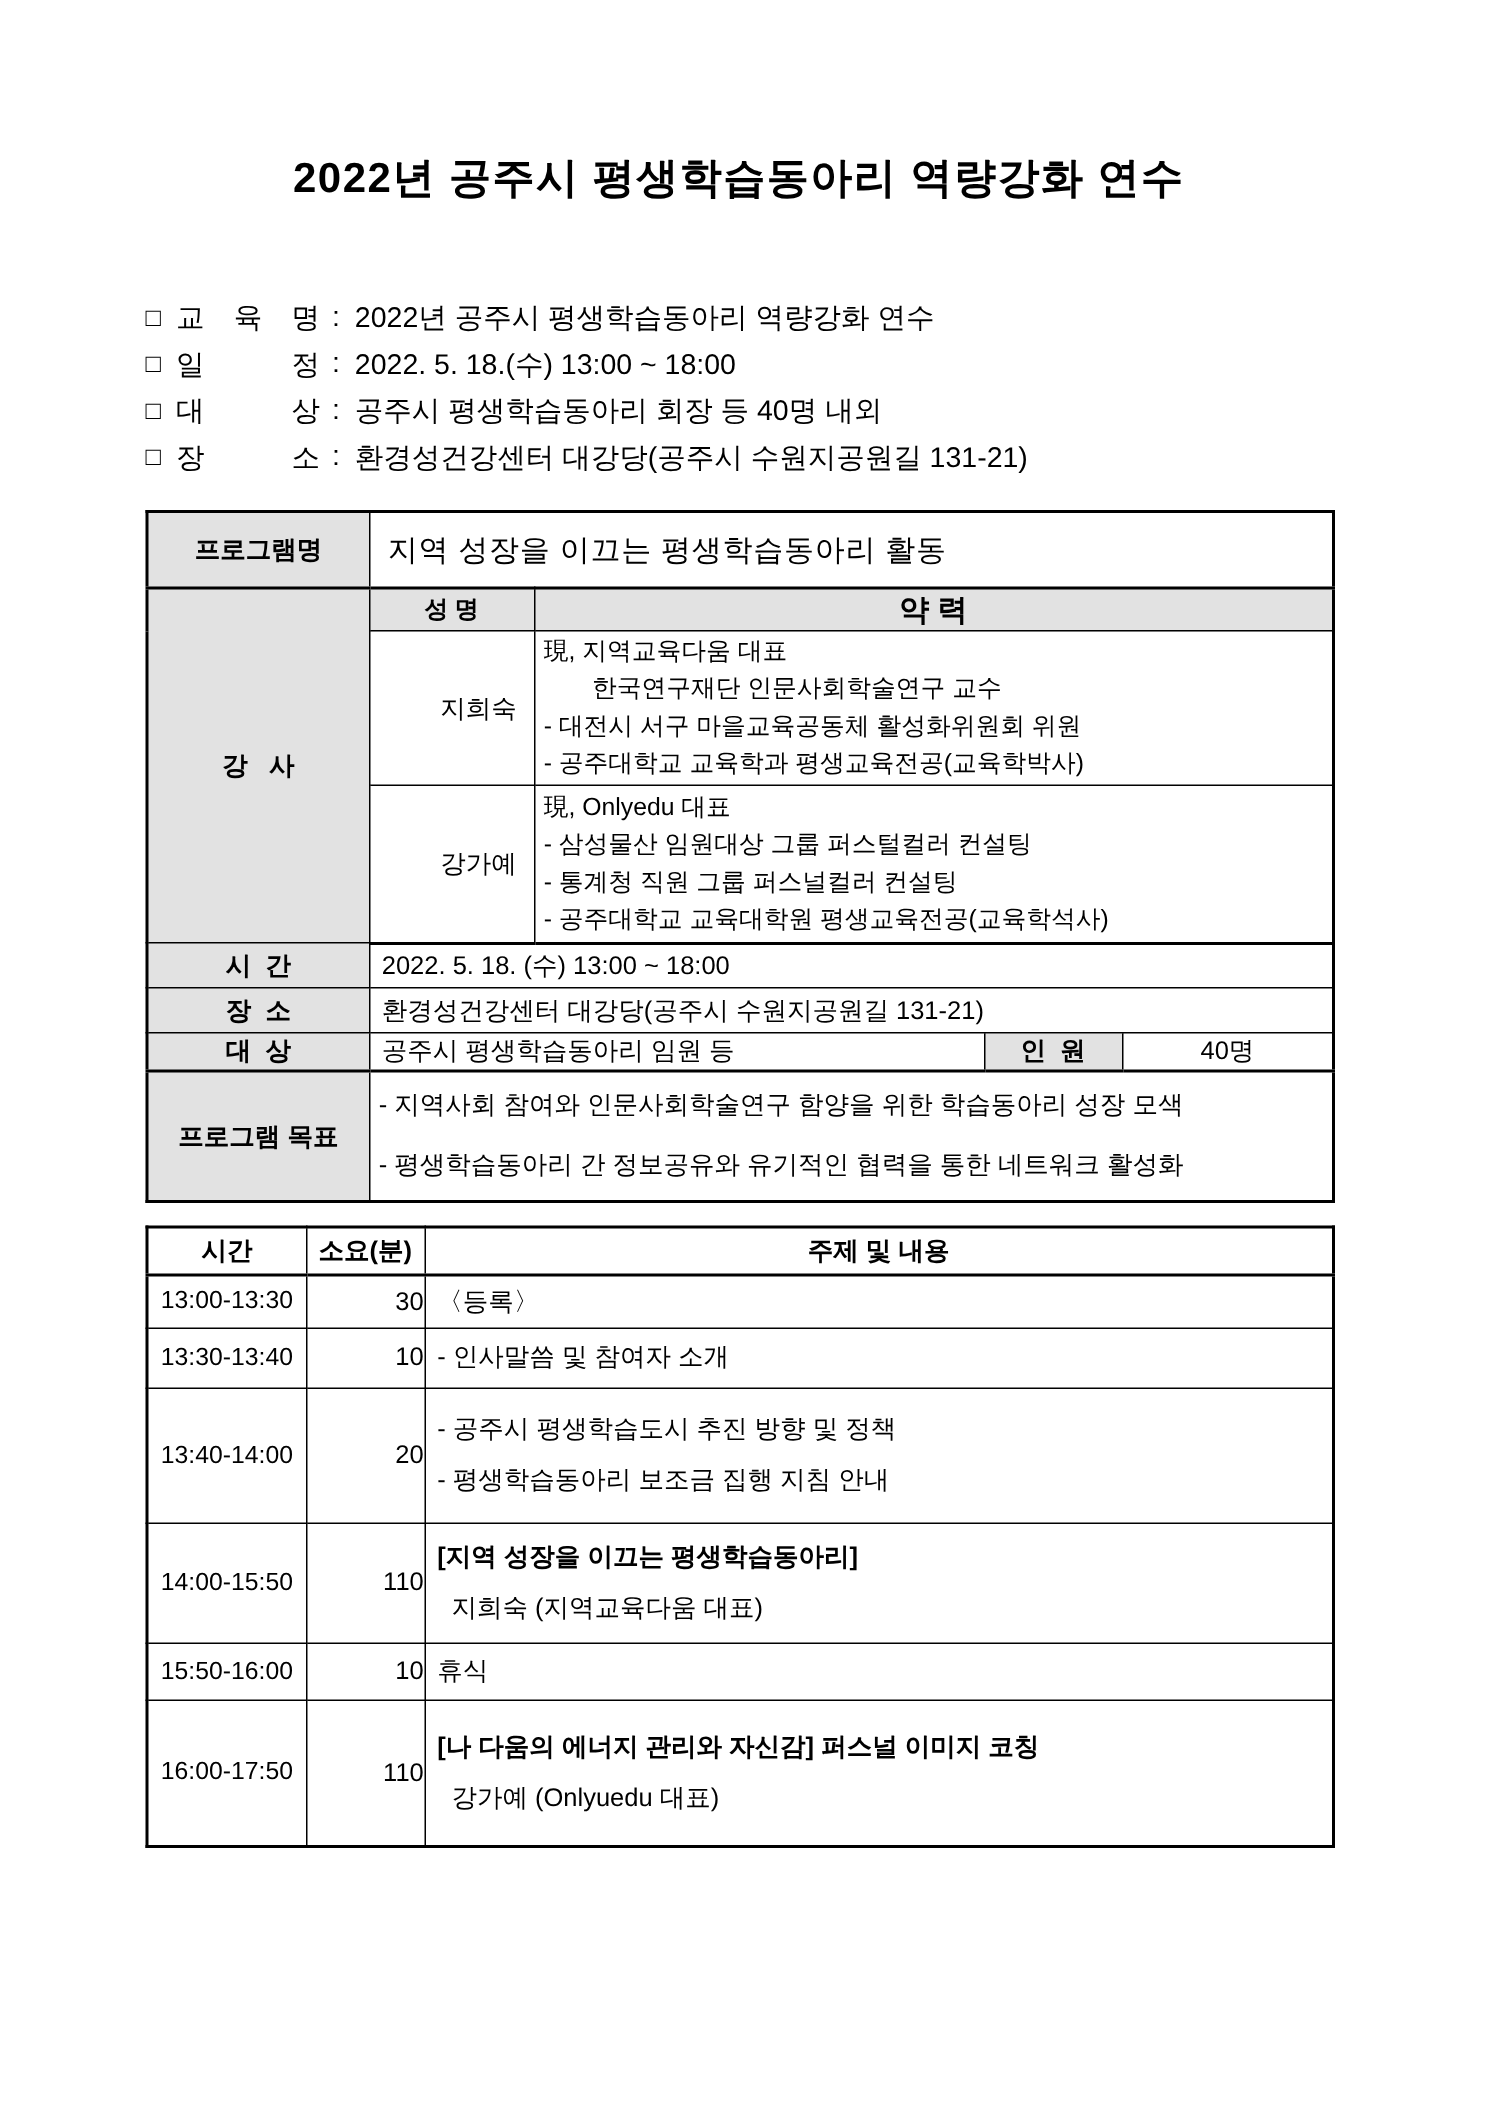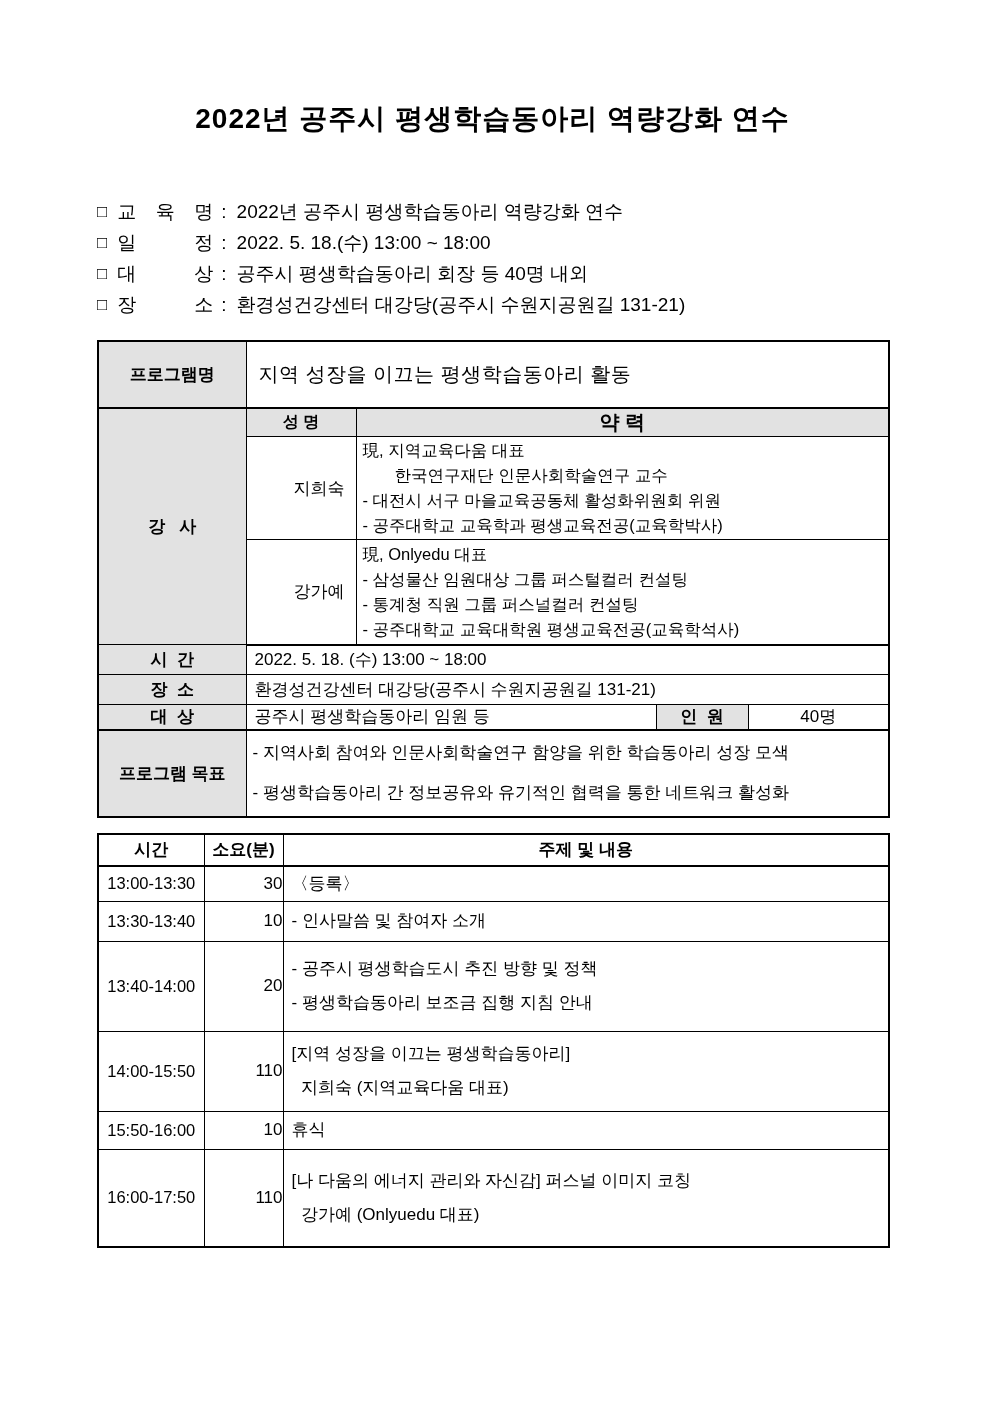--- a/index.html
+++ b/index.html
@@ -66,21 +66,21 @@
   }
   .bio div, .goal div, .sch-content div { white-space:pre-wrap; }
   .name-cell { text-align:center;padding-left:36px; }
   .goal { line-height:40px; font-size:17px; padding-left:6px; }
   .center { text-align:center; }
   .tbl2 { margin-top:15px; }
   .tbl2 .hdr td { font-weight:bold; text-align:center; border-bottom-width:2px; }
   .sch-time { text-align:center; font-size:16.5px; }
   .sch-min { text-align:right; }
   .sch-content { padding-left:8px; line-height:34px; }
-  .bold-line { font-weight:normal; }
+  .bold-line { font-weight:bold; }
   .sec-border { border-bottom-width:2px; }
 </style>
 </head>
 <body>
 
 <div class="page">
 
   <div class="doc-title">2022년 공주시 평생학습동아리 역량강화 연수</div>
 
   <div class="overview">
@@ -112,21 +112,21 @@
 
   <table class="tbl1">
     <colgroup>
       <col style="width:148px">
         <col style="width:110px">
         <col style="width:300px">
         <col style="width:92px">
         <col style="width:141px">
     </colgroup>
     <tbody>
-        <tr style="height:67px">
+        <tr style="height:51px">
       <td class="gray lbl sec-border">프로그램명</td>
       <td colspan="4" class="program-name sec-border">지역 성장을 이끄는 평생학습동아리 활동</td>
     </tr>
     <tr style="height:22px">
       <td rowspan="3" class="gray lbl">강   사</td>
       <td class="gray lbl" style="font-size:16px">성 명</td>
       <td colspan="3" class="gray lbl" style="font-size:20px">약 력</td>
     </tr>
     <tr style="height:103px">
       <td class="name-cell">지희숙</td>

